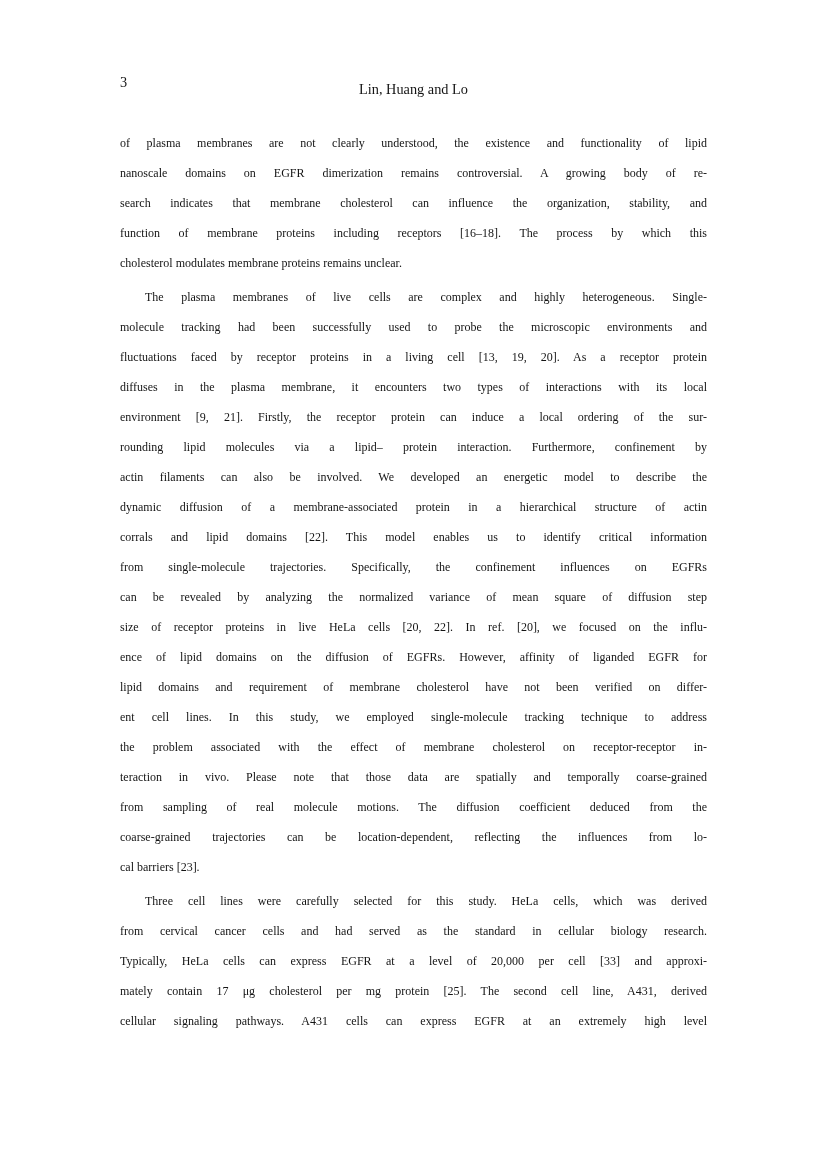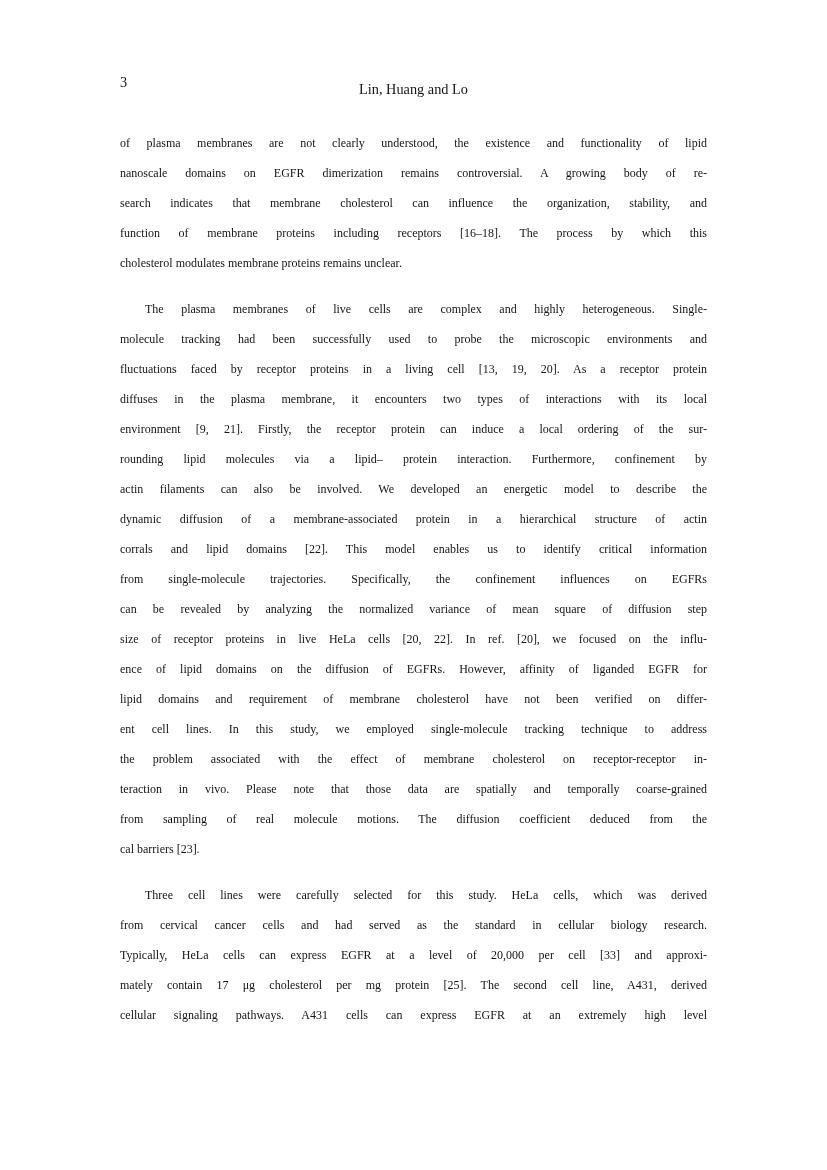--- a/index.html
+++ b/index.html
@@ -41,21 +41,21 @@
     position: absolute;
     top: 128px;
     left: 120px;
     width: 587px;
     font-size: 12px;
   }
   .paragraph {
     margin: 0;
   }
   .paragraph + .paragraph {
-    margin-top: 16px;
+    margin-top: 4px;
   }
   .paragraph.indent .line:first-child {
     text-indent: 25px;
   }
   .line {
     height: 30px;
     line-height: 30px;
     overflow: hidden;
     text-align: justify;
     text-align-last: justify;
@@ -98,20 +98,21 @@
         <div class="line">corrals and lipid domains [22]. This model enables us to identify critical information</div>
         <div class="line">from single-molecule trajectories. Specifically, the confinement influences on EGFRs</div>
         <div class="line">can be revealed by analyzing the normalized variance of mean square of diffusion step</div>
         <div class="line">size of receptor proteins in live HeLa cells [20, 22]. In ref. [20], we focused on the influ-</div>
         <div class="line">ence of lipid domains on the diffusion of EGFRs. However, affinity of liganded EGFR for</div>
         <div class="line">lipid domains and requirement of membrane cholesterol have not been verified on differ-</div>
         <div class="line">ent cell lines. In this study, we employed single-molecule tracking technique to address</div>
         <div class="line">the problem associated with the effect of membrane cholesterol on receptor-receptor in-</div>
         <div class="line">teraction in vivo. Please note that those data are spatially and temporally coarse-grained</div>
         <div class="line">from sampling of real molecule motions. The diffusion coefficient deduced from the</div>
+        <div class="line">coarse-grained trajectories can be location-dependent, reflecting the influences from lo-</div>
         <div class="line lastline">cal barriers [23].</div>
       </div>
       <div class="paragraph indent">
         <div class="line">Three cell lines were carefully selected for this study. HeLa cells, which was derived</div>
         <div class="line">from cervical cancer cells and had served as the standard in cellular biology research.</div>
         <div class="line">Typically, HeLa cells can express EGFR at a level of 20,000 per cell [33] and approxi-</div>
         <div class="line">mately contain 17 μg cholesterol per mg protein [25]. The second cell line, A431, derived</div>
         <div class="line">cellular signaling pathways. A431 cells can express EGFR at an extremely high level</div>
       </div>
     </div>

